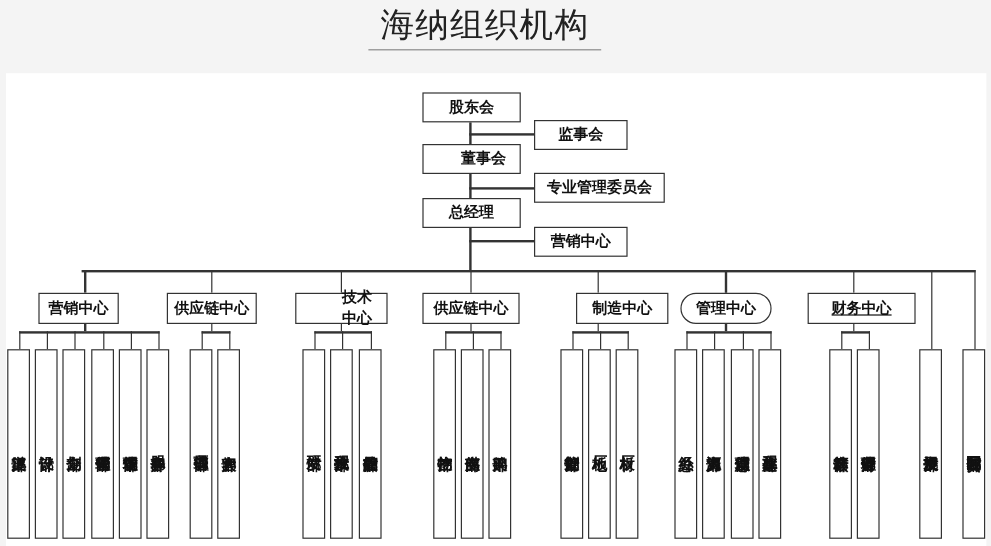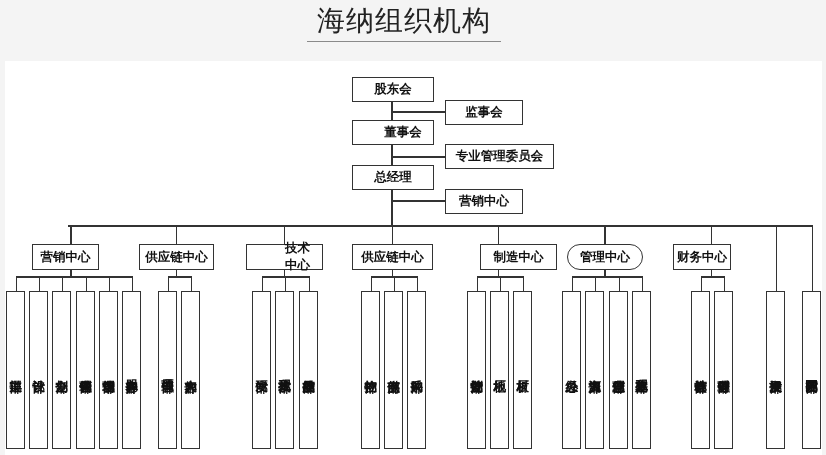--- a/index.html
+++ b/index.html
@@ -163,21 +163,21 @@
     </div>
     <div class="vl" style="left: 618.5px; top: 276px; height: 15px;"></div>
     <div class="leaf" style="left: 609px; top: 291px; width: 19px; height: 158px;">
       <span>信息管理部</span>
     </div>
     <div class="vl" style="left: 641.5px; top: 276px; height: 15px;"></div>
     <div class="leaf" style="left: 632px; top: 291px; width: 19px; height: 158px;">
       <span>基建工程部</span>
     </div>
     <div class="vl" style="left: 710.75px; top: 225px; height: 19px;"></div>
-    <div class="box" style="left: 673px; top: 244px; width: 58px; height: 26px;">
+    <div class="box" style="left: 673px; top: 244px; width: 90px; height: 26px; text-decoration: underline;">
       <span>财务中心</span>
     </div>
     <div class="vl" style="left: 710.75px; top: 270px; height: 6px;"></div>
     <div class="hl" style="left: 700.5px; top: 276px; width: 24.5px;"></div>
     <div class="vl" style="left: 700.5px; top: 276px; height: 15px;"></div>
     <div class="leaf" style="left: 691px; top: 291px; width: 19px; height: 158px;">
       <span>会计核算部</span>
     </div>
     <div class="vl" style="left: 723.5px; top: 276px; height: 15px;"></div>
     <div class="leaf" style="left: 714px; top: 291px; width: 19px; height: 158px;">

